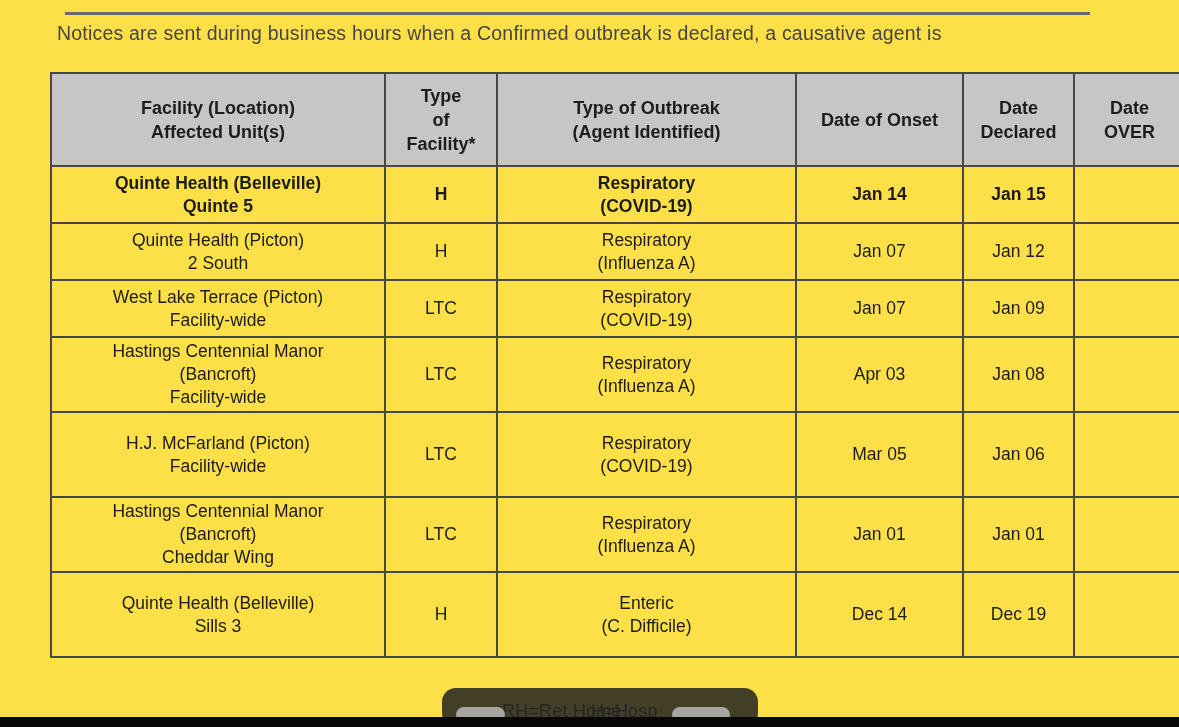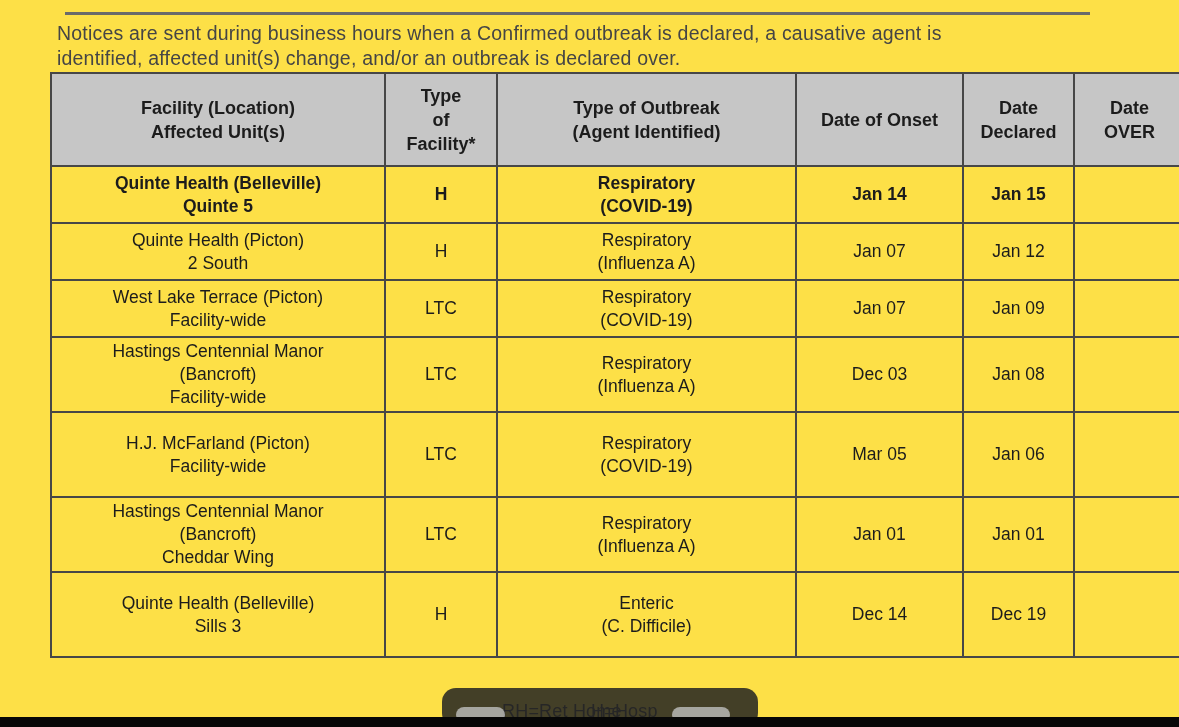--- a/index.html
+++ b/index.html
@@ -59,21 +59,20 @@
 </style>
 </head>
 <body>
 
 <div id="page">
 
   <div class="top-rule"></div>
 
   <div class="notice">
     <div>Notices are sent during business hours when a Confirmed outbreak is declared, a causative agent is</div>
-    <div>identified, affected unit(s) change, and/or an outbreak is declared over.</div>
   </div>
 
   <table class="outbreak-table">
     <colgroup>
         <col style="width: 334px;">
         <col style="width: 112px;">
         <col style="width: 299px;">
         <col style="width: 167px;">
         <col style="width: 111px;">
         <col style="width: 111px;">
@@ -110,21 +109,21 @@
           <td>LTC</td>
           <td>Respiratory<br>(COVID-19)</td>
           <td>Jan 07</td>
           <td>Jan 09</td>
           <td></td>
         </tr>
         <tr>
           <td>Hastings Centennial Manor<br>(Bancroft)<br>Facility-wide</td>
           <td>LTC</td>
           <td>Respiratory<br>(Influenza A)</td>
-          <td>Dec 03</td>
+          <td>Apr 03</td>
           <td>Jan 08</td>
           <td></td>
         </tr>
         <tr>
           <td>H.J. McFarland (Picton)<br>Facility-wide</td>
           <td>LTC</td>
           <td>Respiratory<br>(COVID-19)</td>
           <td>Mar 05</td>
           <td>Jan 06</td>
           <td></td>

